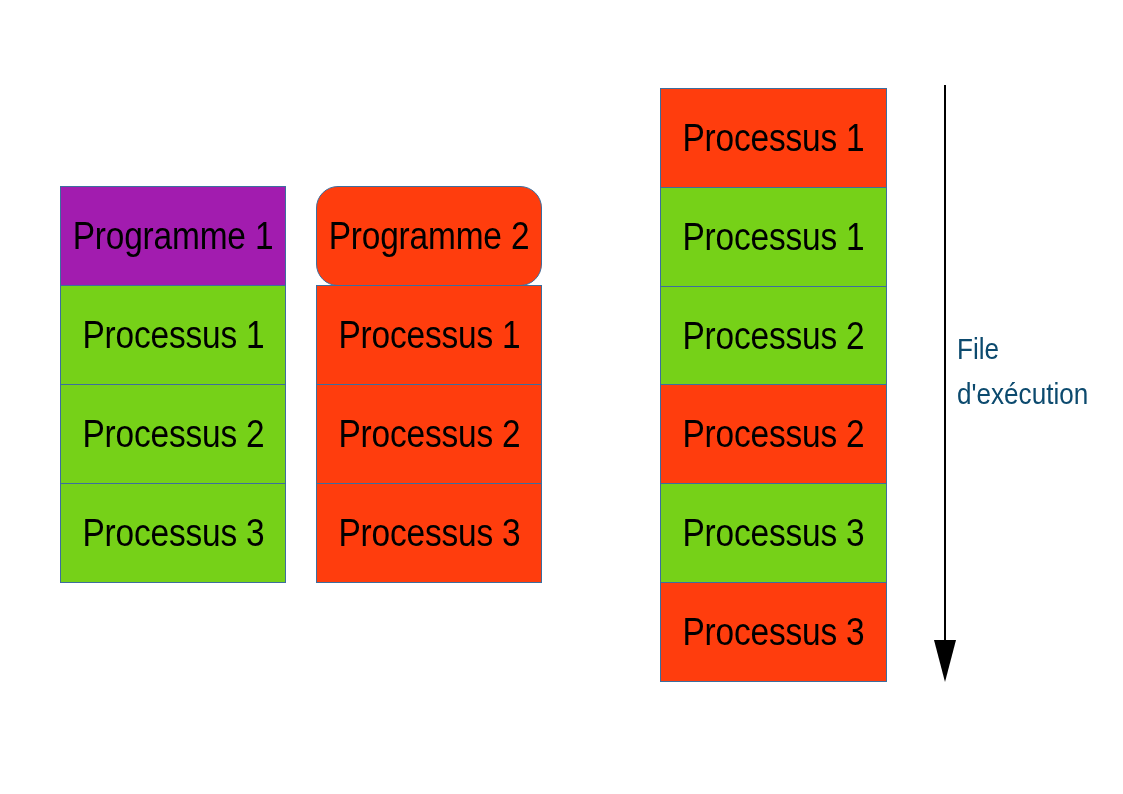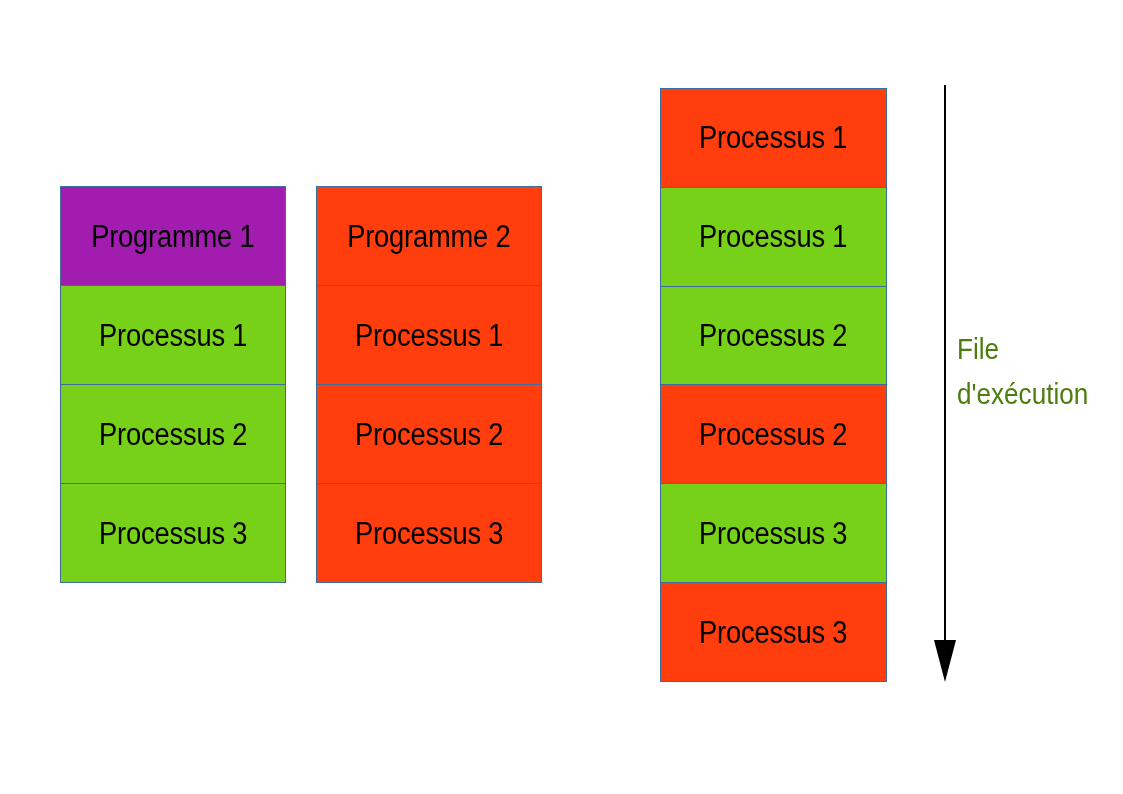--- a/index.html
+++ b/index.html
@@ -23,21 +23,21 @@
     display: flex;
     flex-direction: column;
   }
   .cell {
     box-sizing: border-box;
     border: 1px solid #3d6e9e;
     margin-bottom: -1px;
     display: flex;
     align-items: center;
     justify-content: center;
-    font-size: 31px;
+    font-size: 38px;
     line-height: 1;
     color: #000000;
     font-family: "Liberation Sans Narrow", "Liberation Sans", "DejaVu Sans Condensed", "DejaVu Sans", sans-serif;
     font-stretch: condensed;
     transform-origin: center center;
     white-space: nowrap;
     letter-spacing: -0.2px;
   }
   .cell span {
     display: inline-block;
@@ -63,21 +63,21 @@
     width: 46px;
     height: 610px;
   }
   #exec-arrow svg { display: block; }
 
   
   #exec-label {
     position: absolute;
     left: 957px;
     top: 327px;
-    color: #4d7c0f;
+    color: #0c4a6e;
     font-size: 29px;
     line-height: 45px;
     font-family: "Liberation Sans Narrow", "Liberation Sans", "DejaVu Sans Condensed", "DejaVu Sans", sans-serif;
     font-stretch: condensed;
     white-space: nowrap;
   }
   #exec-label .lbl-line {
     display: block;
     transform: scaleX(0.9);
     transform-origin: left center;
@@ -96,21 +96,21 @@
         <span>Processus 1</span>
       </div>
       <div class="cell" style="background: rgb(118, 209, 24);">
         <span>Processus 2</span>
       </div>
       <div class="cell" style="background: rgb(118, 209, 24);">
         <span>Processus 3</span>
       </div>
     </div>
   <div class="stack" id="stack-program-2">
-      <div class="cell" style="background: rgb(255, 61, 13);">
+      <div class="cell" style="background: rgb(255, 61, 13); border-radius: 22px;">
         <span>Programme 2</span>
       </div>
       <div class="cell" style="background: rgb(255, 61, 13);">
         <span>Processus 1</span>
       </div>
       <div class="cell" style="background: rgb(255, 61, 13);">
         <span>Processus 2</span>
       </div>
       <div class="cell" style="background: rgb(255, 61, 13);">
         <span>Processus 3</span>

